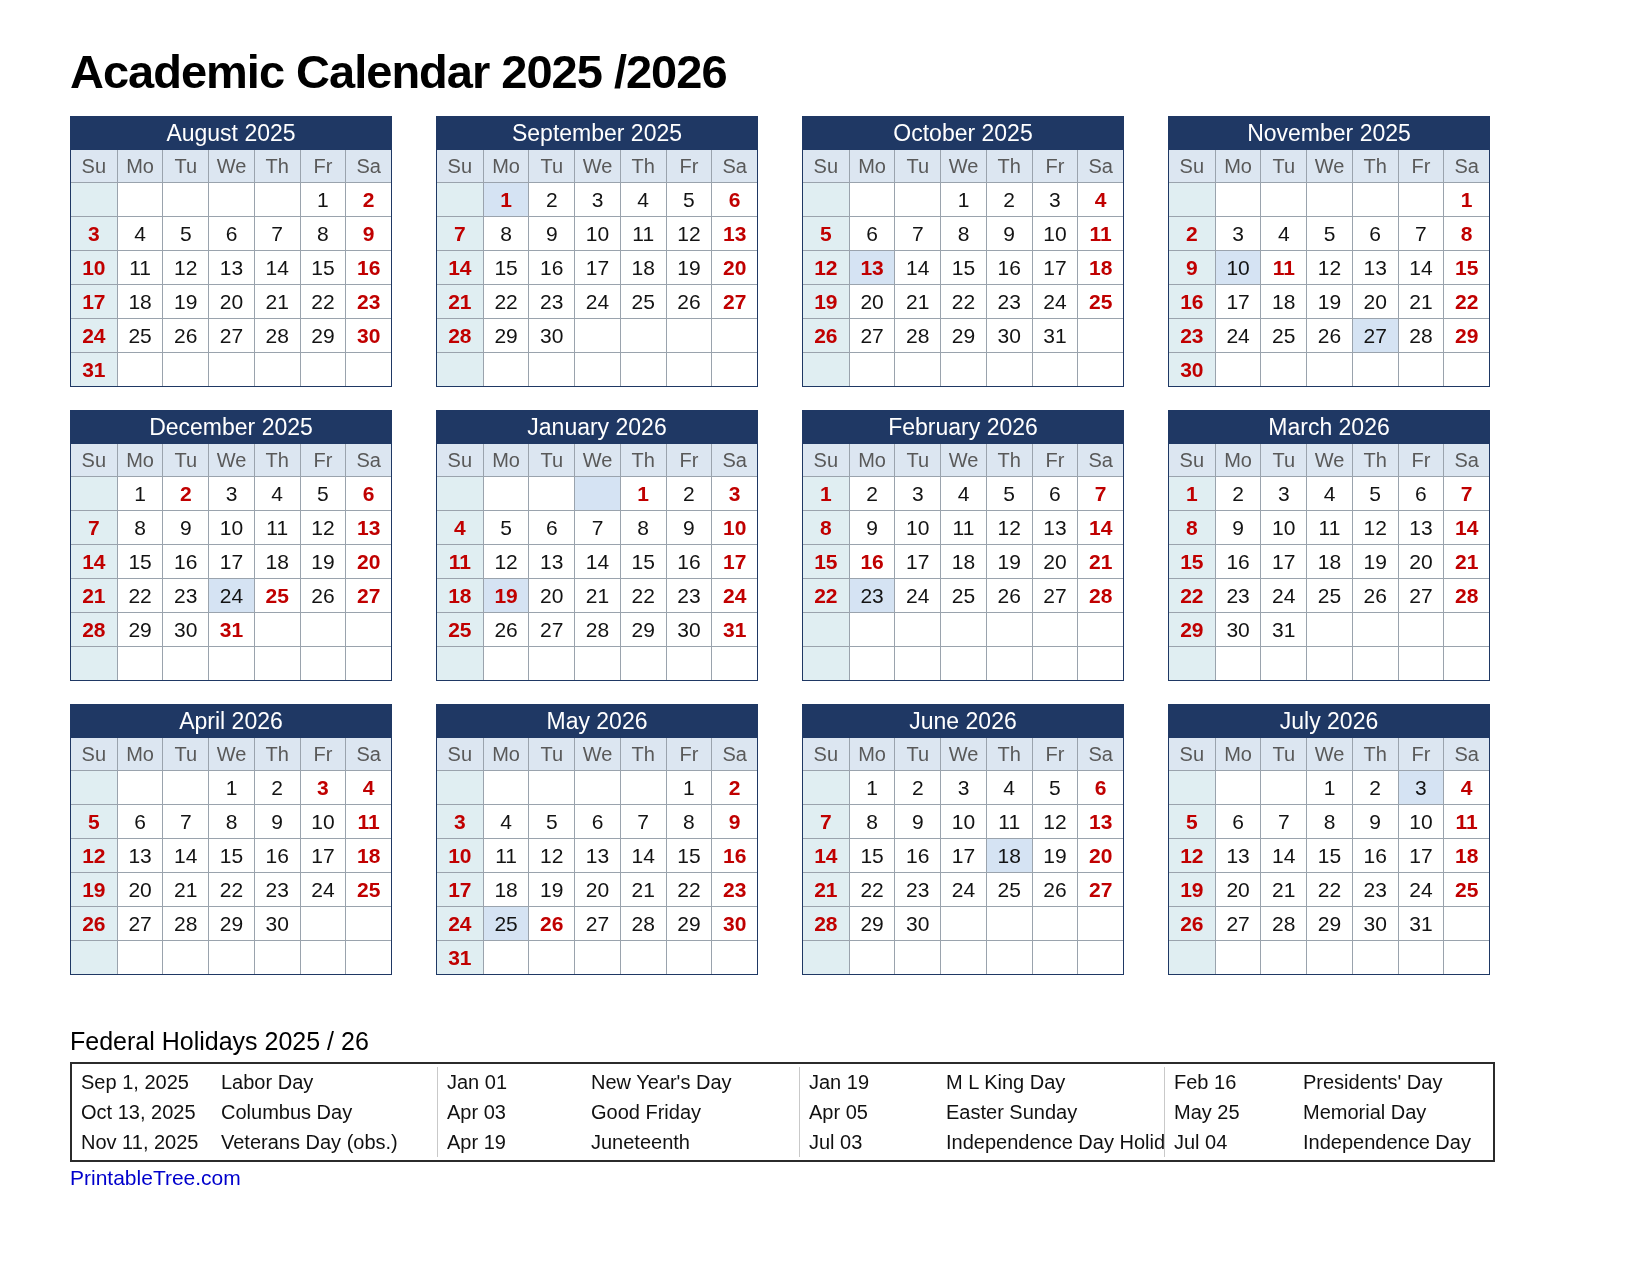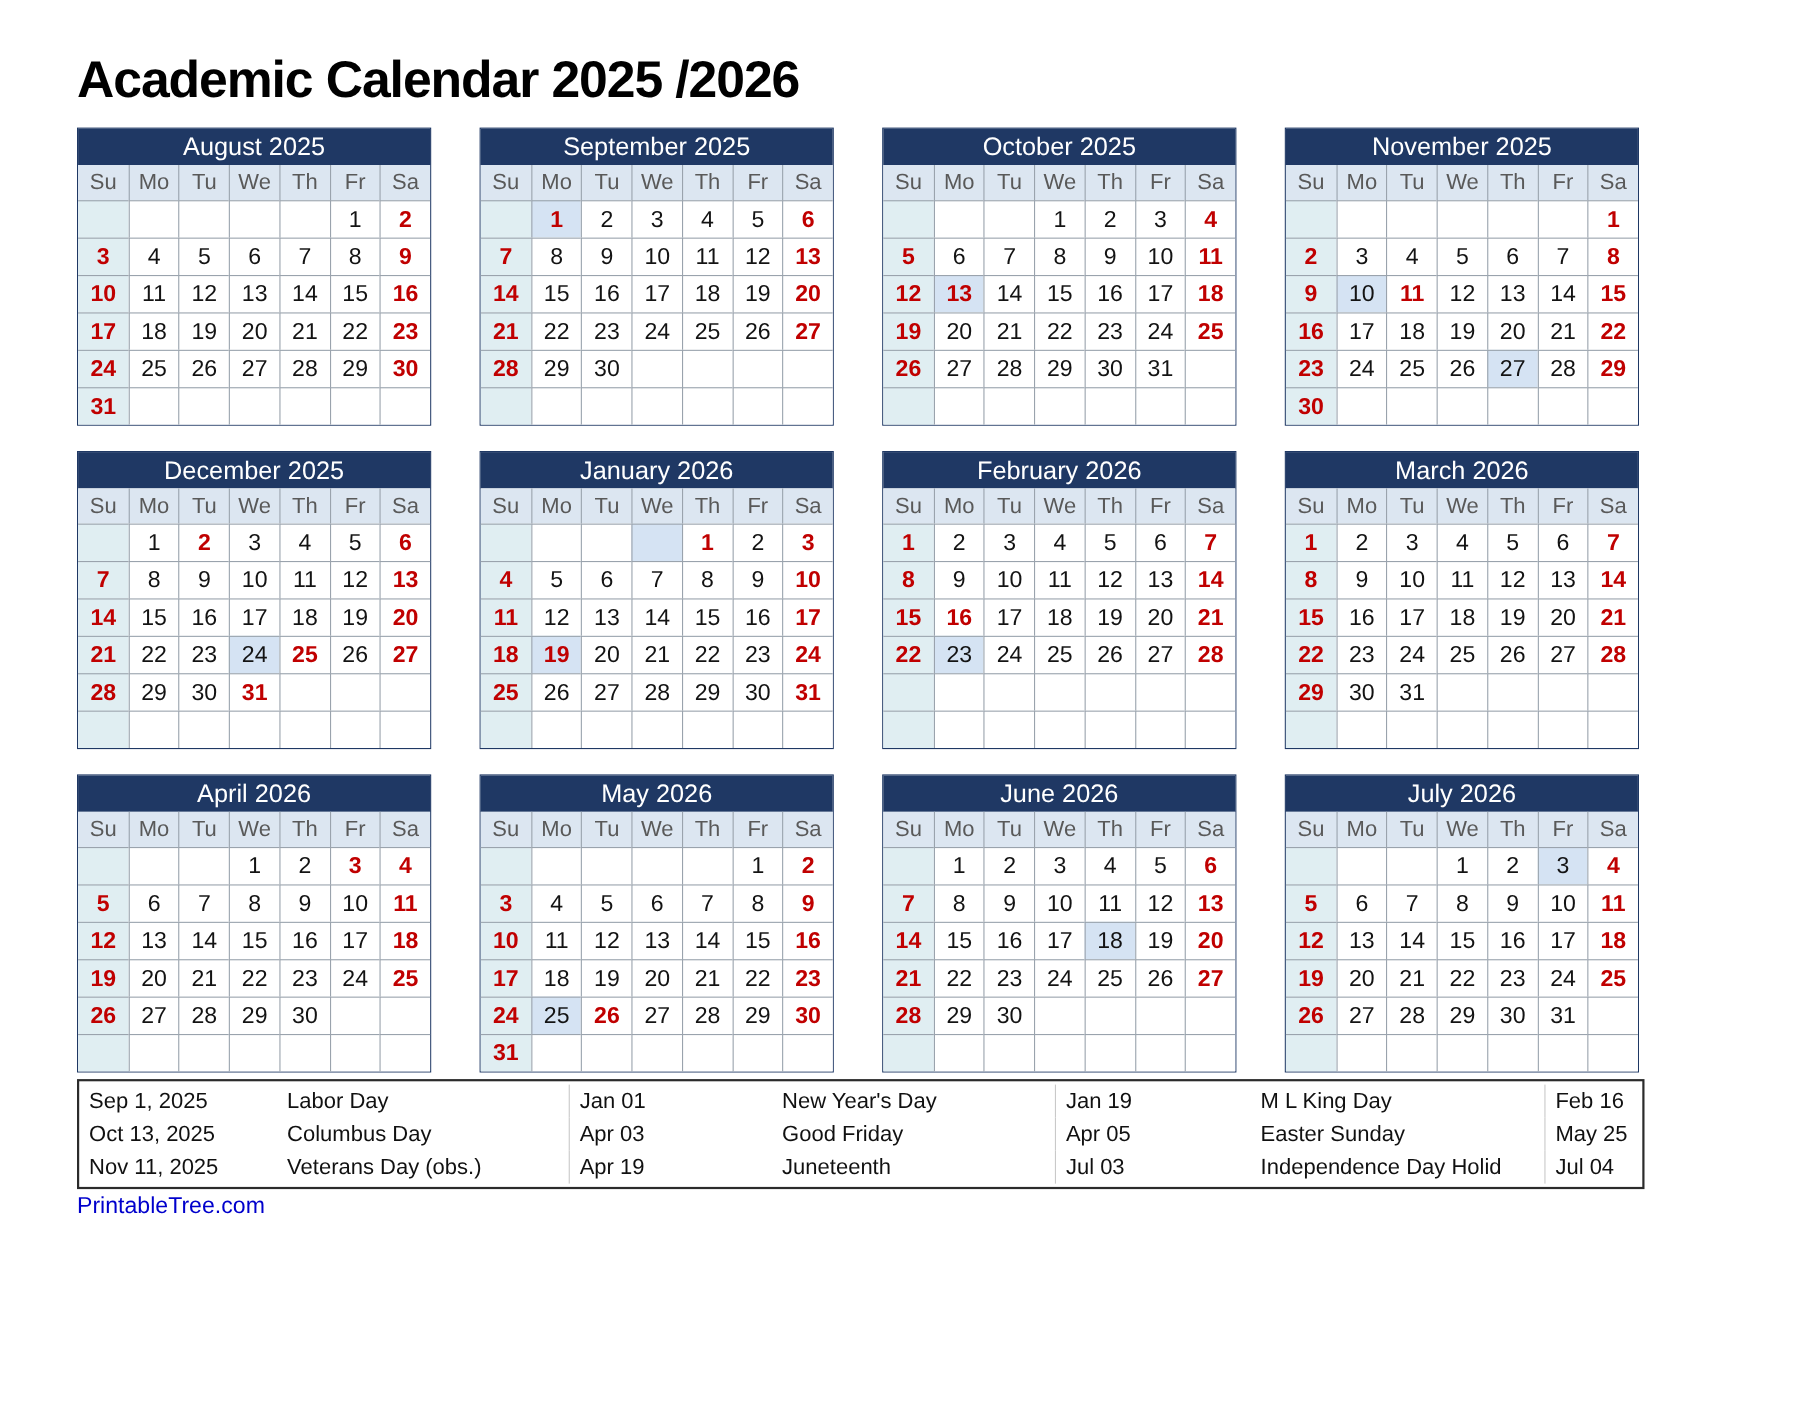--- a/index.html
+++ b/index.html
@@ -60,21 +60,21 @@
   }
   .holidays-table {
     margin-top:6px;
     width:1425px;
     border:2px solid #2b2b2b;
     padding:3px 0;
   }
   .holiday-row {
     display:grid;
     grid-template-columns:140px 225px 145px 217px 138px 227px 130px 1fr;
-    height:30px; line-height:30px;gap:40px;
+    height:30px; line-height:30px;
   }
   .holiday-cell { font-size:20px; color:#111; padding-left:9px; white-space:nowrap; overflow:hidden; }
   .holiday-row .holiday-cell:nth-child(3),
   .holiday-row .holiday-cell:nth-child(5),
   .holiday-row .holiday-cell:nth-child(7) { border-left:1px solid #c9c9c9; }
 
   .footer-link {
     display:inline-block;
     margin-top:4px;
     font-size:21px;
@@ -876,20 +876,21 @@
           <div class="cell"></div>
           <div class="cell"></div>
           <div class="cell"></div>
           <div class="cell"></div>
           <div class="cell"></div>
           <div class="cell"></div>
         </div>
       </div>
     </div>
 
+  <div class="holidays-heading">Federal Holidays 2025 / 26</div>
   <div class="holidays-table">
       <div class="holiday-row">
         <div class="holiday-cell">Sep 1, 2025</div>
         <div class="holiday-cell">Labor Day</div>
         <div class="holiday-cell">Jan 01</div>
         <div class="holiday-cell">New Year's Day</div>
         <div class="holiday-cell">Jan 19</div>
         <div class="holiday-cell">M L King Day</div>
         <div class="holiday-cell">Feb 16</div>
         <div class="holiday-cell">Presidents' Day</div>

